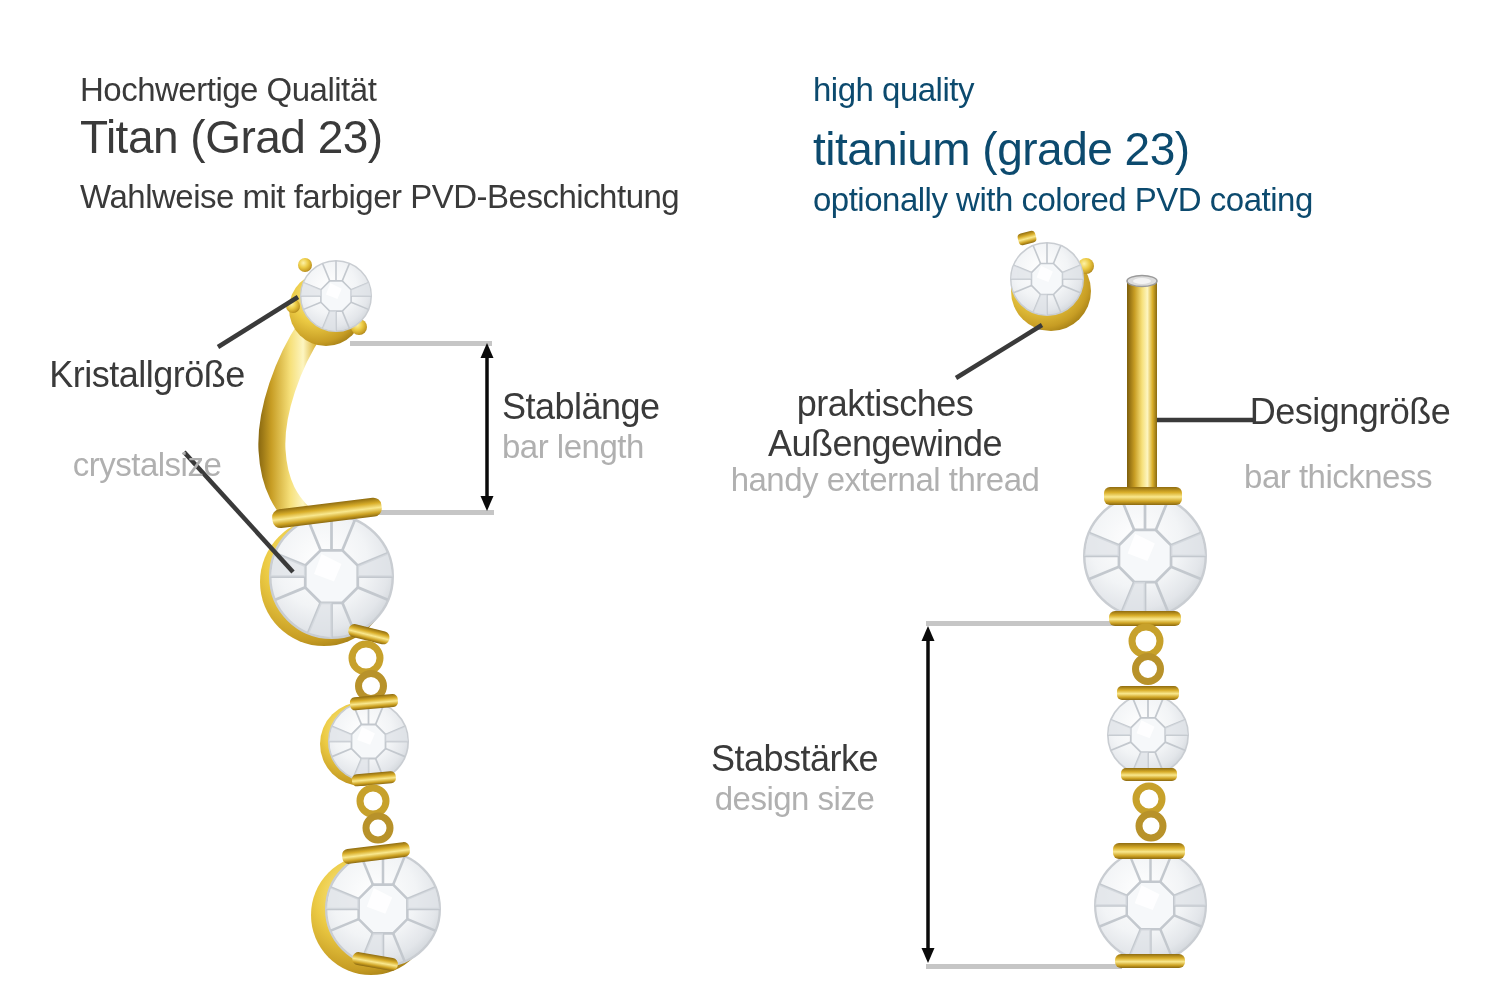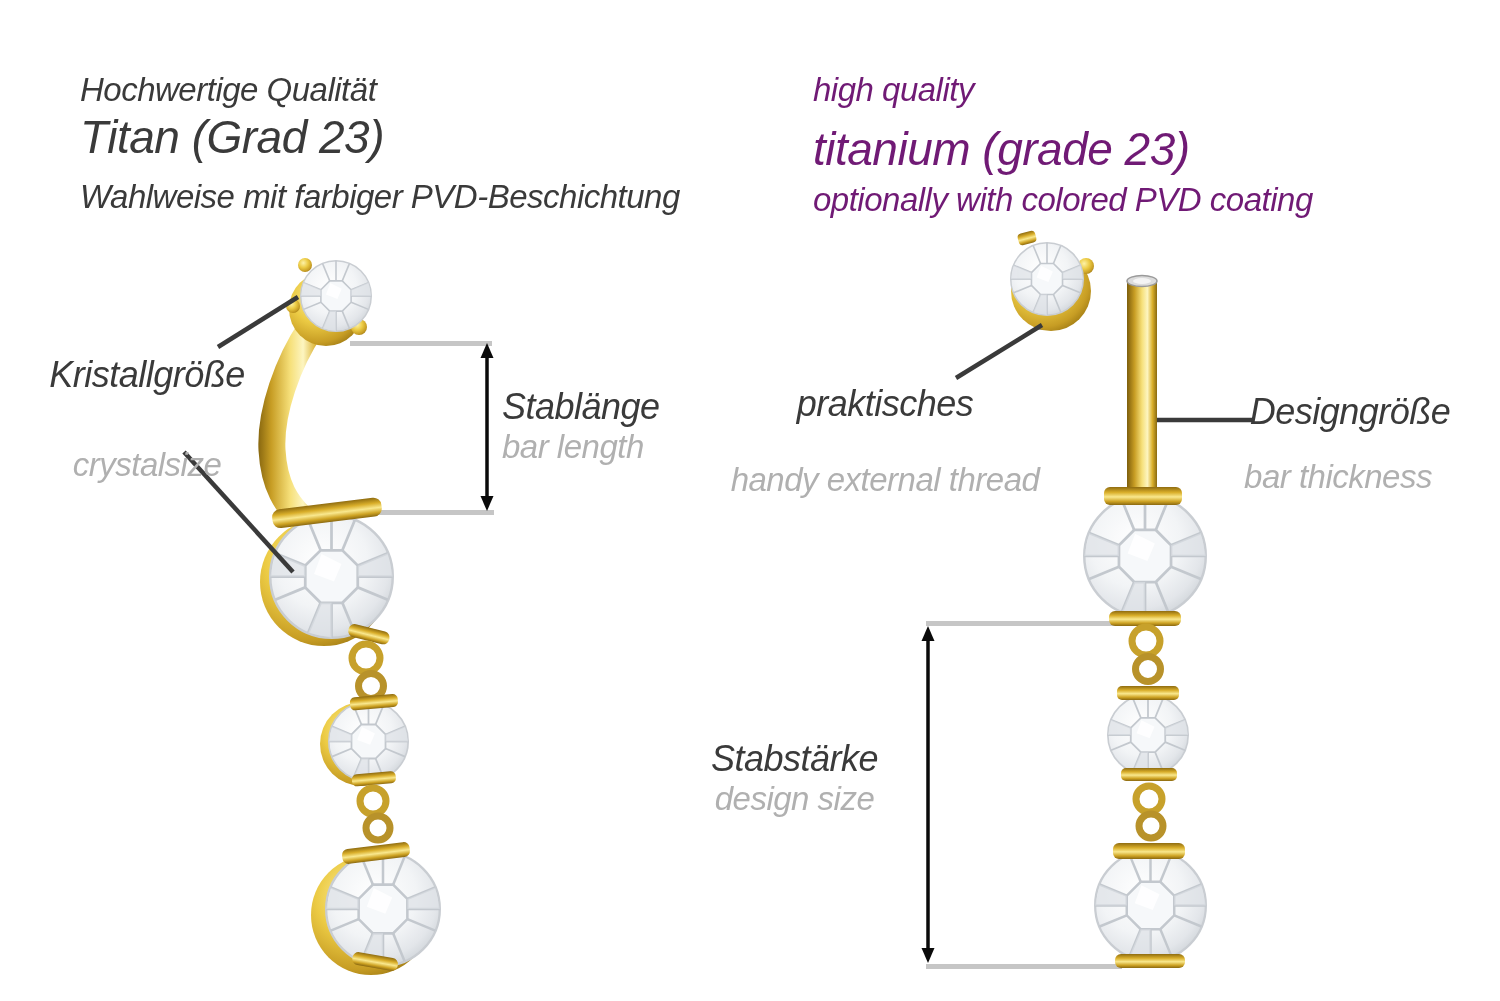--- a/index.html
+++ b/index.html
@@ -1,23 +1,23 @@
 <!DOCTYPE html>
 <html><head>
 <meta charset="utf-8">
 <style>
   html,body{margin:0;padding:0;background:#ffffff;}
   .canvas{
     position:relative;width:1500px;height:1001px;background:#ffffff;overflow:hidden;
-    font-family:"Liberation Sans",sans-serif;font-style:italic;
+    font-family:"Liberation Sans",sans-serif;
   }
   .canvas svg{position:absolute;left:0;top:0;}
   .txt{position:absolute;white-space:nowrap;line-height:1.1;letter-spacing:-0.5px;}
   .t-dark{color:#3a3a3a;}
-  .t-gray{color:#701a75;}
+  .t-gray{color:#0c4a6e;}
   .h-sm{font-size:33px;}
   .h-lg{font-size:46px;}
   .lbl-de{font-size:36px;color:#3a3a3a;}
   .lbl-en{font-size:33px;color:#b0b0b0;}
   .ctr{text-align:center;}
 </style>
 </head>
 <body>
 
 <div class="canvas">
@@ -206,20 +206,21 @@
   <div class="txt h-lg t-gray" style="left:813px;top:124px;">titanium (grade 23)</div>
   <div class="txt h-sm t-gray" style="left:813px;top:182px;">optionally with colored PVD coating</div>
 
   <div class="txt lbl-de ctr" style="left:32px;top:355px;width:230px;">Kristallgröße</div>
   <div class="txt lbl-en ctr" style="left:32px;top:400px;width:230px;margin-top:47px;">crystalsize</div>
 
   <div class="txt lbl-de" style="left:502px;top:387px;">Stablänge</div>
   <div class="txt lbl-en" style="left:502px;top:429px;">bar length</div>
 
   <div class="txt lbl-de ctr" style="left:695px;top:384px;width:380px;">praktisches</div>
+  <div class="txt lbl-de ctr" style="left:695px;top:424px;width:380px;">Außengewinde</div>
   <div class="txt lbl-en ctr" style="left:695px;top:462px;width:380px;">handy external thread</div>
 
   <div class="txt lbl-de ctr" style="left:1230px;top:392px;width:240px;">Designgröße</div>
   <div class="txt lbl-en ctr" style="left:1218px;top:435px;width:240px;margin-top:24px;">bar thickness</div>
 
   <div class="txt lbl-de ctr" style="left:672px;top:739px;width:245px;">Stabstärke</div>
   <div class="txt lbl-en ctr" style="left:672px;top:781px;width:245px;">design size</div>
 
 </div>
 

